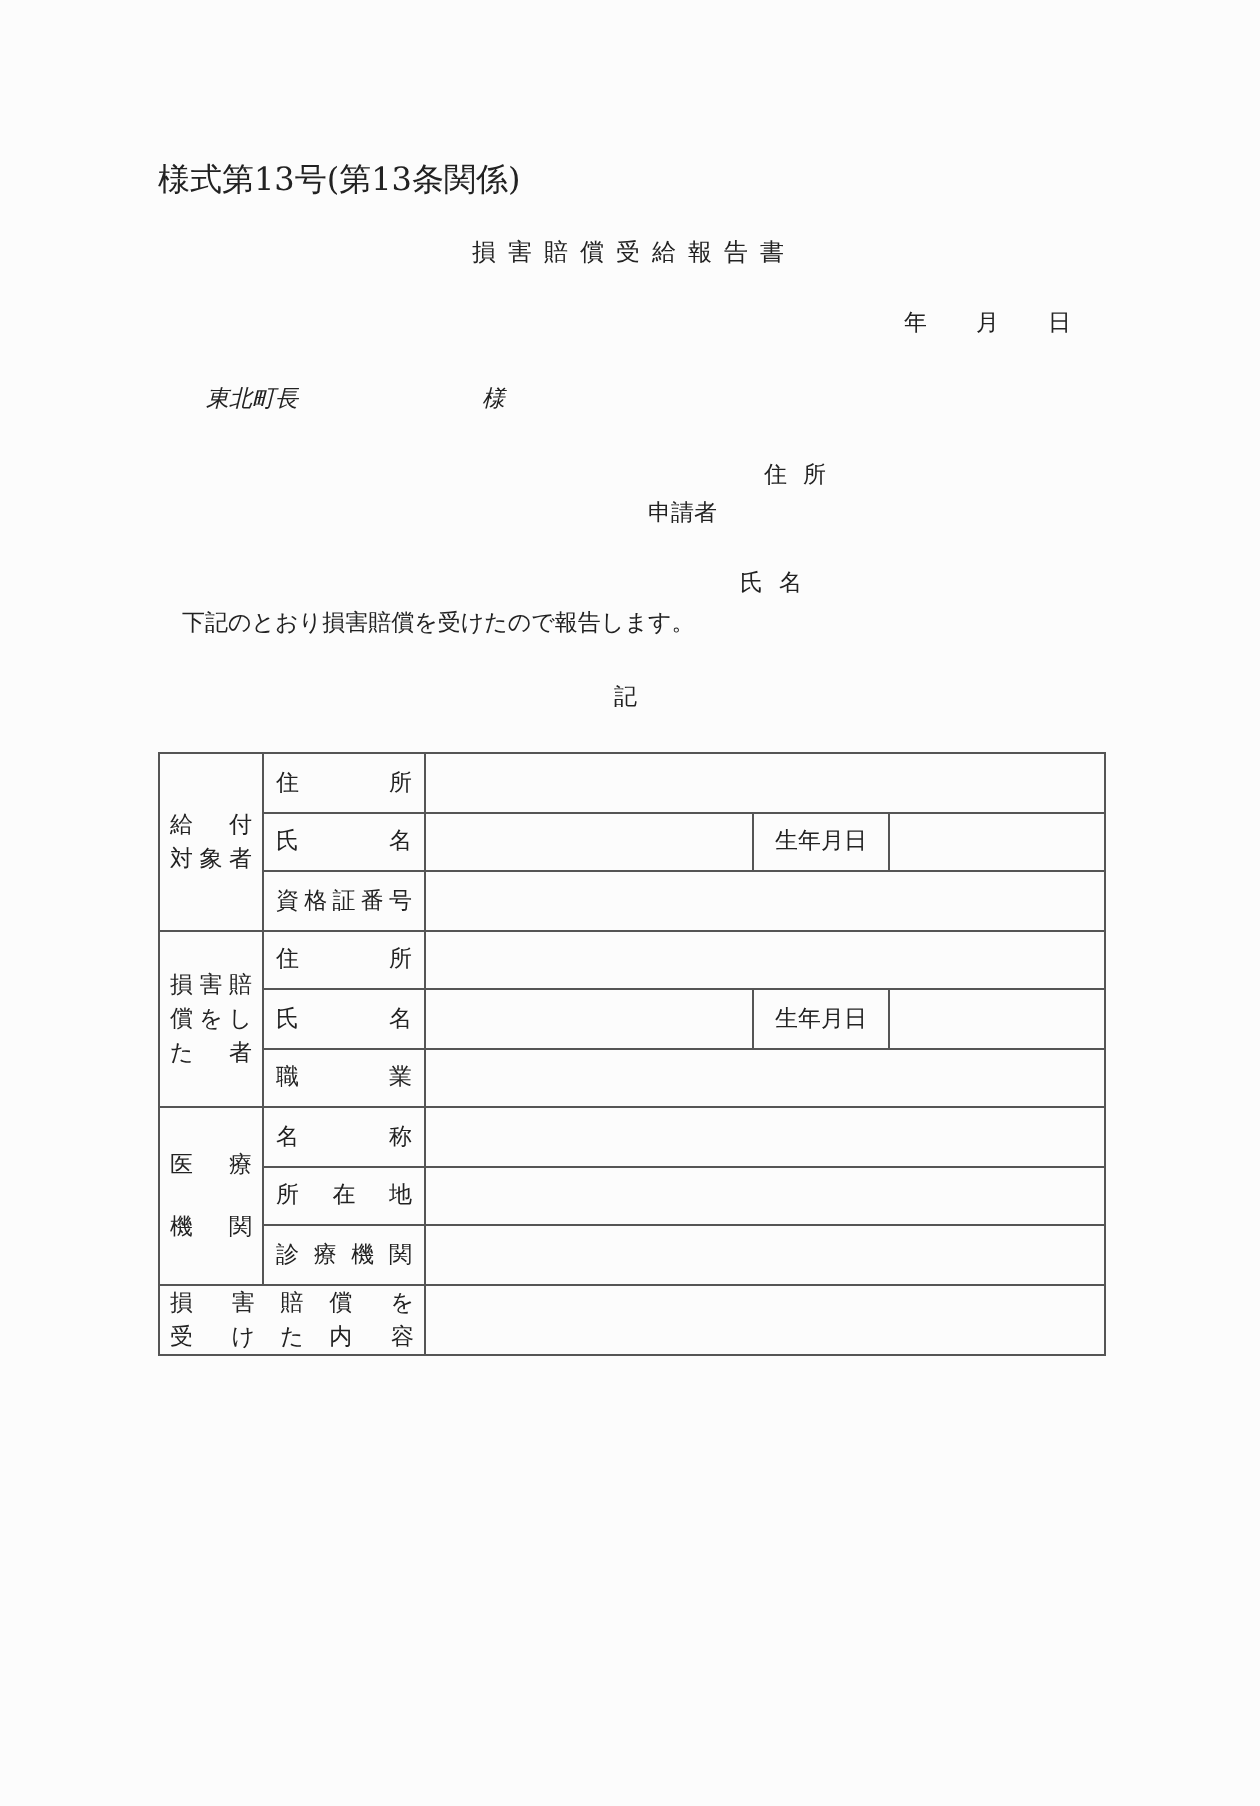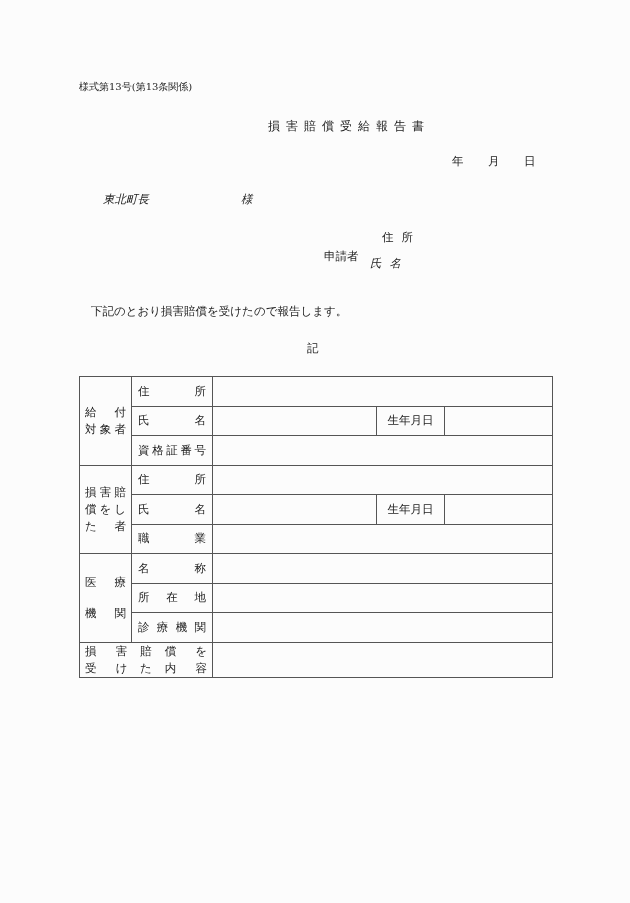--- a/index.html
+++ b/index.html
@@ -2,29 +2,29 @@
 <html><head>
 <meta charset="utf-8">
 <style>
   html, body { margin: 0; padding: 0; }
   body {
     width: 630px; height: 903px; background: #fcfcfc; position: relative;
     font-family: "DejaVu Serif", "Liberation Serif", serif; color: #222;
     font-size: 11.5px; overflow: hidden;
   }
   .abs { position: absolute; white-space: nowrap; }
-  .form-no { left: 79px; top: 80px; font-size: 10px; }
-  .title { left: 236px; top: 118px; font-size: 12px; letter-spacing: 6px; margin-left: 32px; }
+  .form-no { left: 79px; top: 80px; font-size: 16px; }
+  .title { left: 236px; top: 118px; font-size: 12px; letter-spacing: 6px; }
   .date { left: 452px; top: 154px; }
   .date span { display: inline-block; }
   .addressee { left: 103px; top: 192px; font-style: italic; }
   .addressee .sama { position: absolute; left: 138px; top: 0; }
   .applicant-address { left: 382px; top: 230px; letter-spacing: 8px; }
   .applicant-label { left: 324px; top: 249px; font-family: Liberation Serif, serif; }
-  .applicant-name { left: 370px; top: 256px; letter-spacing: 8px; font-style: italic; }
+  .applicant-name { left: 370px; top: 284px; letter-spacing: 8px; }
   .body-text { left: 91px; top: 304px; }
   .ki { left: 307px; top: 341px; }
 
   table.form {
     position: absolute; left: 79px; top: 376px; width: 473px;
     border-collapse: collapse; table-layout: fixed;
   }
   table.form td {
     border: 1px solid #555; padding: 0 6px; height: 28.5px;
     font-size: 11.5px; vertical-align: middle;

